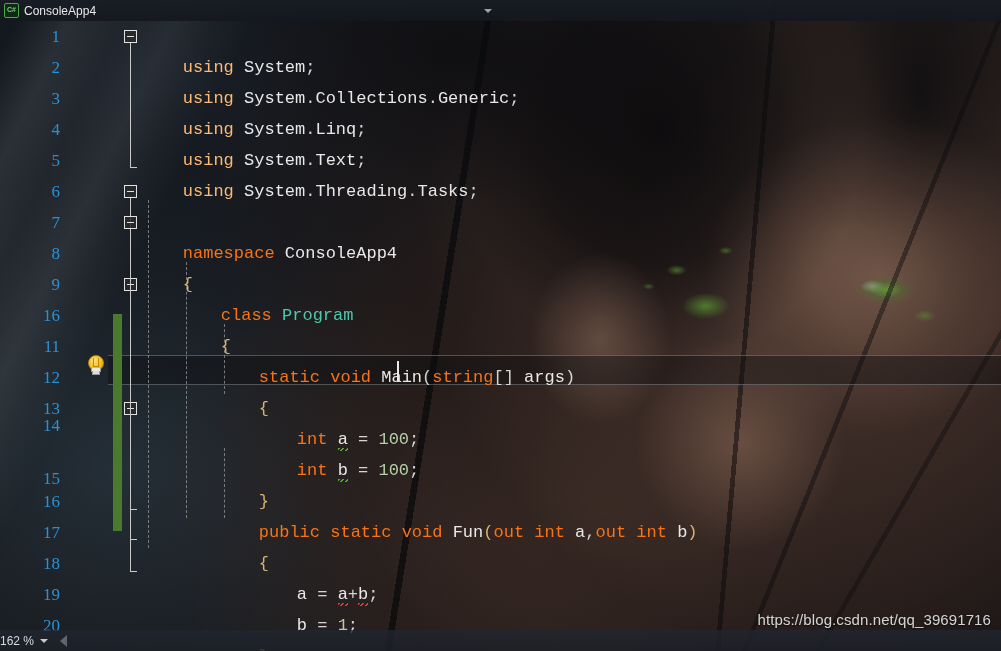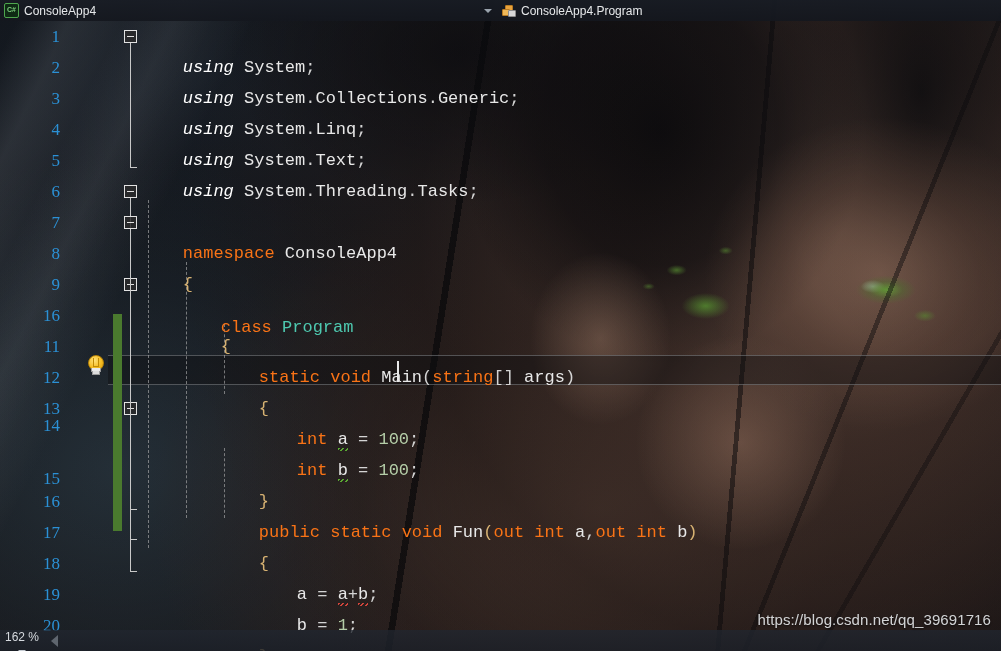--- a/index.html
+++ b/index.html
@@ -139,21 +139,21 @@
   .iguide{position:absolute;width:0;border-left:1px dashed rgba(178,178,178,.62);z-index:4;}
 
   
   #code{
     position:absolute;left:0;top:21px;width:1001px;z-index:5;
     font-family:"Liberation Mono",monospace;font-size:17px;
   }
   .cline{position:absolute;left:0;height:31px;line-height:31px;white-space:pre;}
   .tok{white-space:pre;}
   .k  {color:#f97316;}          
-  .ku {color:#ffffff;font-style:italic;}          
+  .ku {color:#fdba74;}          
   .t  {color:#4ec9b0;}          
   .id {color:#e8e8e8;}          
   .n  {color:#b5cea8;}          
   .p  {color:#d4d4d4;}          
   .br {color:#d7b272;}          
   .wv {
     background-image:repeating-linear-gradient(135deg,#5aa832 0 1.6px,transparent 1.6px 3.2px);
     background-position:0 100%;background-size:100% 3px;background-repeat:repeat-x;
     padding-bottom:2px;
   }
@@ -165,21 +165,21 @@
   #caret{
     position:absolute;left:397px;top:361px;width:1.5px;height:21px;background:#e8e8e8;z-index:8;
   }
 
   
   #statusbar{
     position:absolute;left:0;bottom:0;width:1001px;height:21px;z-index:8;
     background:linear-gradient(180deg,rgba(33,38,47,.78),rgba(28,32,40,.82));
     display:flex;align-items:center;
   }
-  .zoom-box{display:flex;align-items:center;gap:6px;padding-left:5px;height:21px;flex-direction:column;}
+  .zoom-box{display:flex;align-items:center;gap:6px;height:21px;}
   .zoom-val{color:#d6dadf;font-size:12px;}
   .zoom-caret{width:0;height:0;border-left:4px solid transparent;border-right:4px solid transparent;border-top:4px solid #c5cbd2;}
   .hscroll-left{
     margin-left:12px;width:0;height:0;
     border-top:6px solid transparent;border-bottom:6px solid transparent;border-right:7px solid rgba(150,158,168,.55);
   }
 
   
   #watermark{
     position:absolute;right:10px;bottom:23px;z-index:9;
@@ -200,28 +200,20 @@
   <div class="bglayer bg-veil"></div>
 </div>
 
 <div id="topbar">
   <div class="proj-select">
     <span class="cs-icon">C#</span>
     <span class="proj-name">ConsoleApp4</span>
   </div>
   <div class="nav-sep">
     <span class="chev"></span>
-  </div>
-  <div class="member-select">
-    <span class="member-icon">
-        <i class="mi1"></i>
-        <i class="mi2"></i>
-        <i class="mi3"></i>
-      </span>
-    <span class="member-name">ConsoleApp4.Program</span>
   </div>
 </div>
 
 <div id="editor"></div>
 
 <div id="current-line"></div>
 
 <div id="changebar"></div>
 
 <div id="lightbulb">
@@ -305,21 +297,21 @@
   </div>
 
   <div class="cline" style="top:186px;left:142px;">
     <span class="tok k">namespace</span><span class="tok p"> </span><span class="tok id">ConsoleApp4</span>
   </div>
 
   <div class="cline" style="top:217px;left:142px;">
     <span class="tok br">{</span>
   </div>
 
-  <div class="cline" style="top:260px;left:180px;">
+  <div class="cline" style="top:248px;left:180px;">
     <span class="tok k">class</span><span class="tok p"> </span><span class="tok t">Program</span>
   </div>
 
   <div class="cline" style="top:279px;left:180px;">
     <span class="tok br">{</span>
   </div>
 
   <div class="cline" style="top:310px;left:218px;">
     <span class="tok k">static</span><span class="tok p"> </span><span class="tok k">void</span><span class="tok p"> </span><span class="tok id">Main</span><span class="tok p">(</span><span class="tok k">string</span><span class="tok p">[]</span><span class="tok p"> </span><span class="tok id">args</span><span class="tok p">)</span>
   </div>

